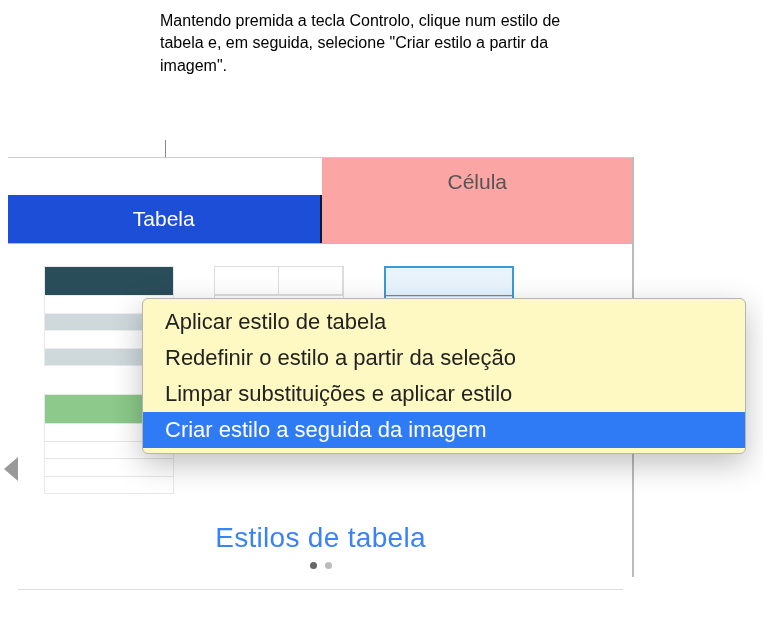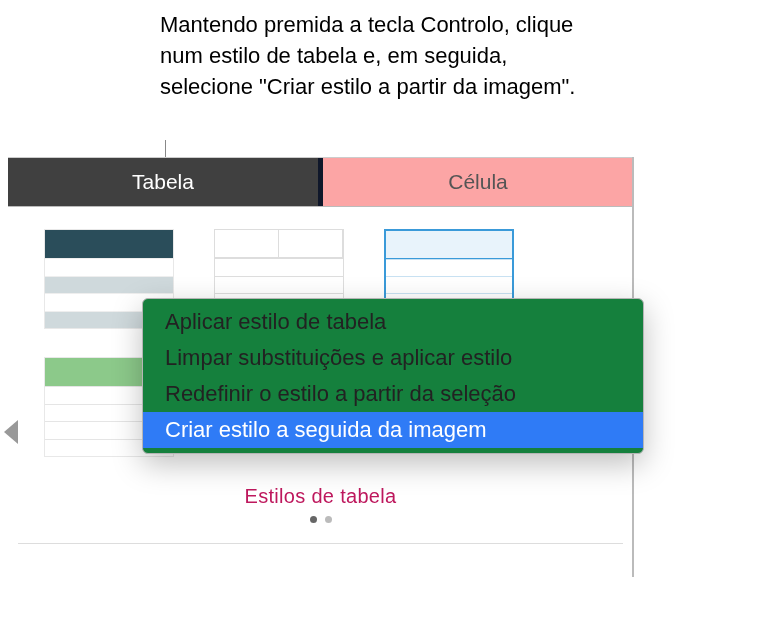--- a/index.html
+++ b/index.html
@@ -13,21 +13,21 @@
       width: 763px;
       height: 617px;
       position: relative;
       overflow: hidden;
     }
     .callout {
       position: absolute;
       top: 10px;
       left: 160px;
       width: 440px;
-      font-size: 22px;
+      font-size: 16px;
       line-height: 1.4;
       color: #000;
     }
     .callout-line {
       position: absolute;
       left: 165px;
       top: 140px;
       width: 1px;
       height: 100px;
       background: #888;
@@ -60,23 +60,24 @@
       color: #555;
       background: #fca5a5;
       border-right: 1px solid #ccc;
       cursor: pointer;
       position: relative;
     }
     .tab:last-child {
       border-right: none;
     }
     .tab.active {
-      background: #404040;
+      background: #1d4ed8;
       color: #fff;
-      border-right: 5px solid #0f172a;
+      border-right: 2px solid #0f172a;
+      margin-top: 37px;
     }
     .styles-area {
       position: relative;
       padding: 22px 36px 8px 36px;
     }
     .styles-row {
       display: flex;
       gap: 40px;
       margin-bottom: 28px;
       position: relative;
@@ -125,22 +126,22 @@
       left: -4px;
       width: 0;
       height: 0;
       border-top: 12px solid transparent;
       border-bottom: 12px solid transparent;
       border-right: 14px solid #999;
       cursor: pointer;
     }
     .styles-label {
       text-align: center;
-      font-size: 20px;
-      color: #be185d;
+      font-size: 28px;
+      color: #3b82f6;
       margin-top: 16px;
       letter-spacing: 0.3px;
     }
     .page-dots {
       display: flex;
       justify-content: center;
       gap: 8px;
       margin-top: 8px;
       margin-bottom: 12px;
     }
@@ -155,22 +156,22 @@
     }
     .bottom-divider {
       height: 1px;
       background: #ddd;
       margin: 0 10px;
     }
     .context-menu {
       position: absolute;
       top: 298px;
       left: 142px;
-      width: 502px;
-      background: #15803d;
+      width: 604px;
+      background: #fef9c3;
       border: 1px solid #b5b5b5;
       border-radius: 6px;
       box-shadow: 0 10px 30px rgba(0,0,0,0.25);
       padding: 5px 0;
     }
     .menu-item {
       font-size: 22px;
       color: #222;
       padding: 5px 22px;
       cursor: pointer;
@@ -250,16 +251,16 @@
   </div>
 
   <div class="bottom-divider"></div>
 
 </div>
 
 <div class="inspector-right-border"></div>
 
 <div class="context-menu">
   <div class="menu-item">Aplicar estilo de tabela</div>
+  <div class="menu-item">Redefinir o estilo a partir da seleção</div>
   <div class="menu-item">Limpar substituições e aplicar estilo</div>
-  <div class="menu-item">Redefinir o estilo a partir da seleção</div>
   <div class="menu-item highlighted">Criar estilo a seguida da imagem</div>
 </div>
 
 </body></html>

